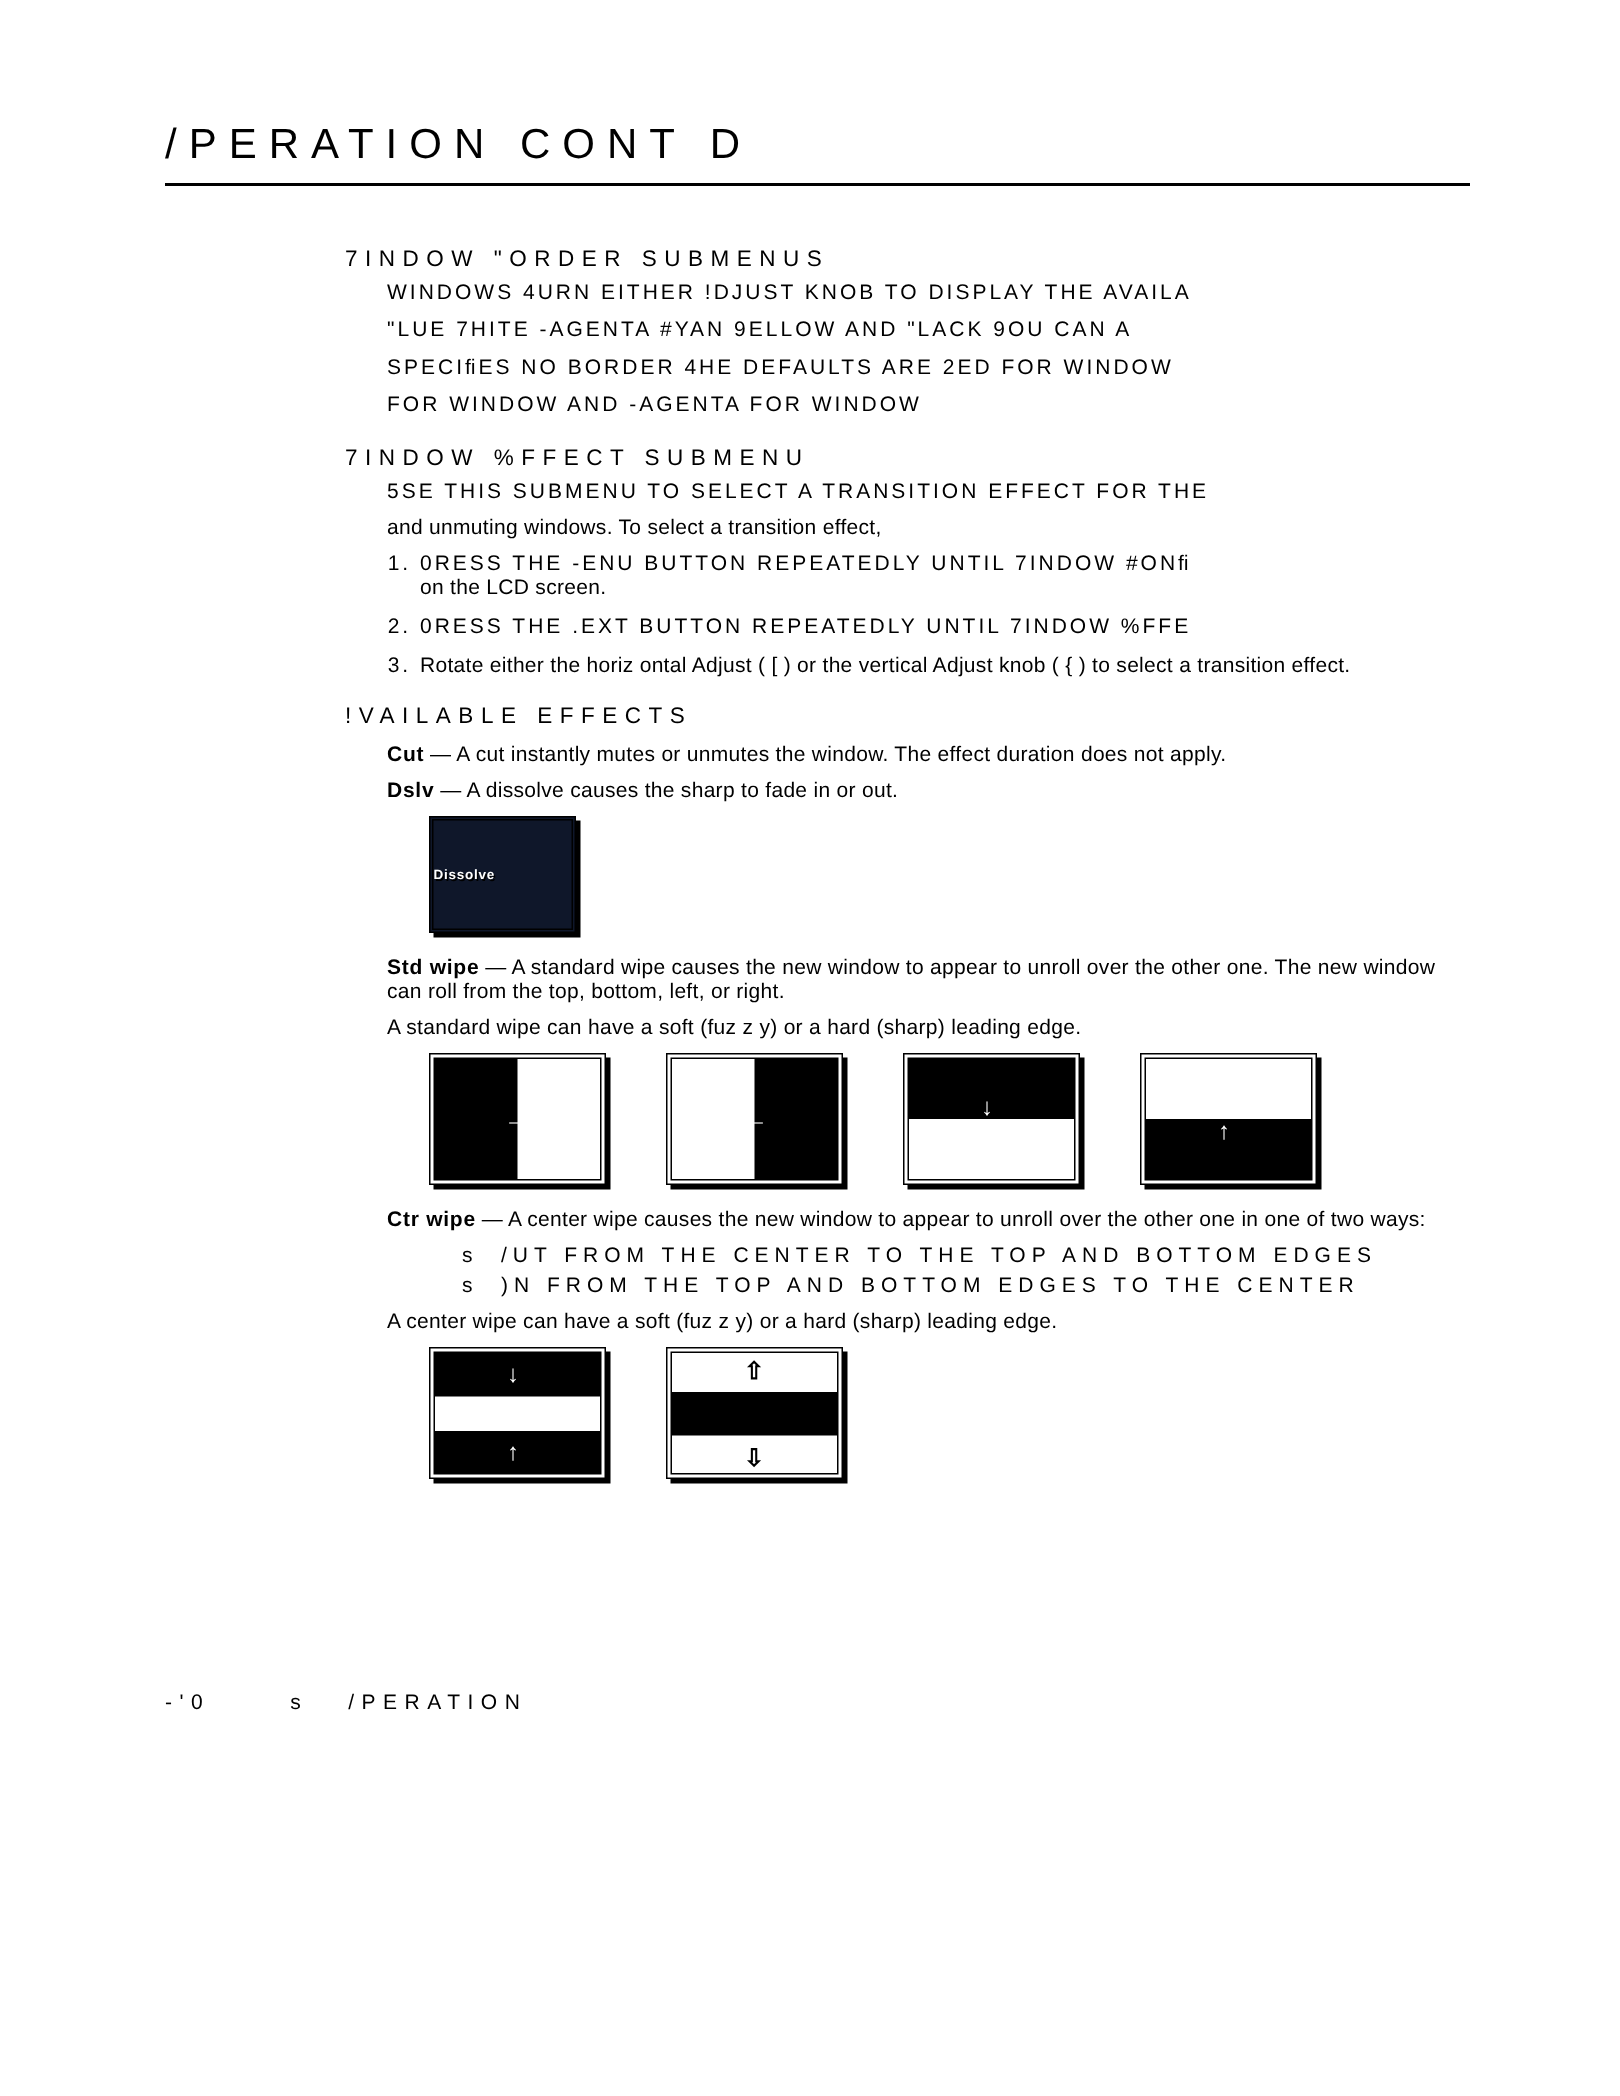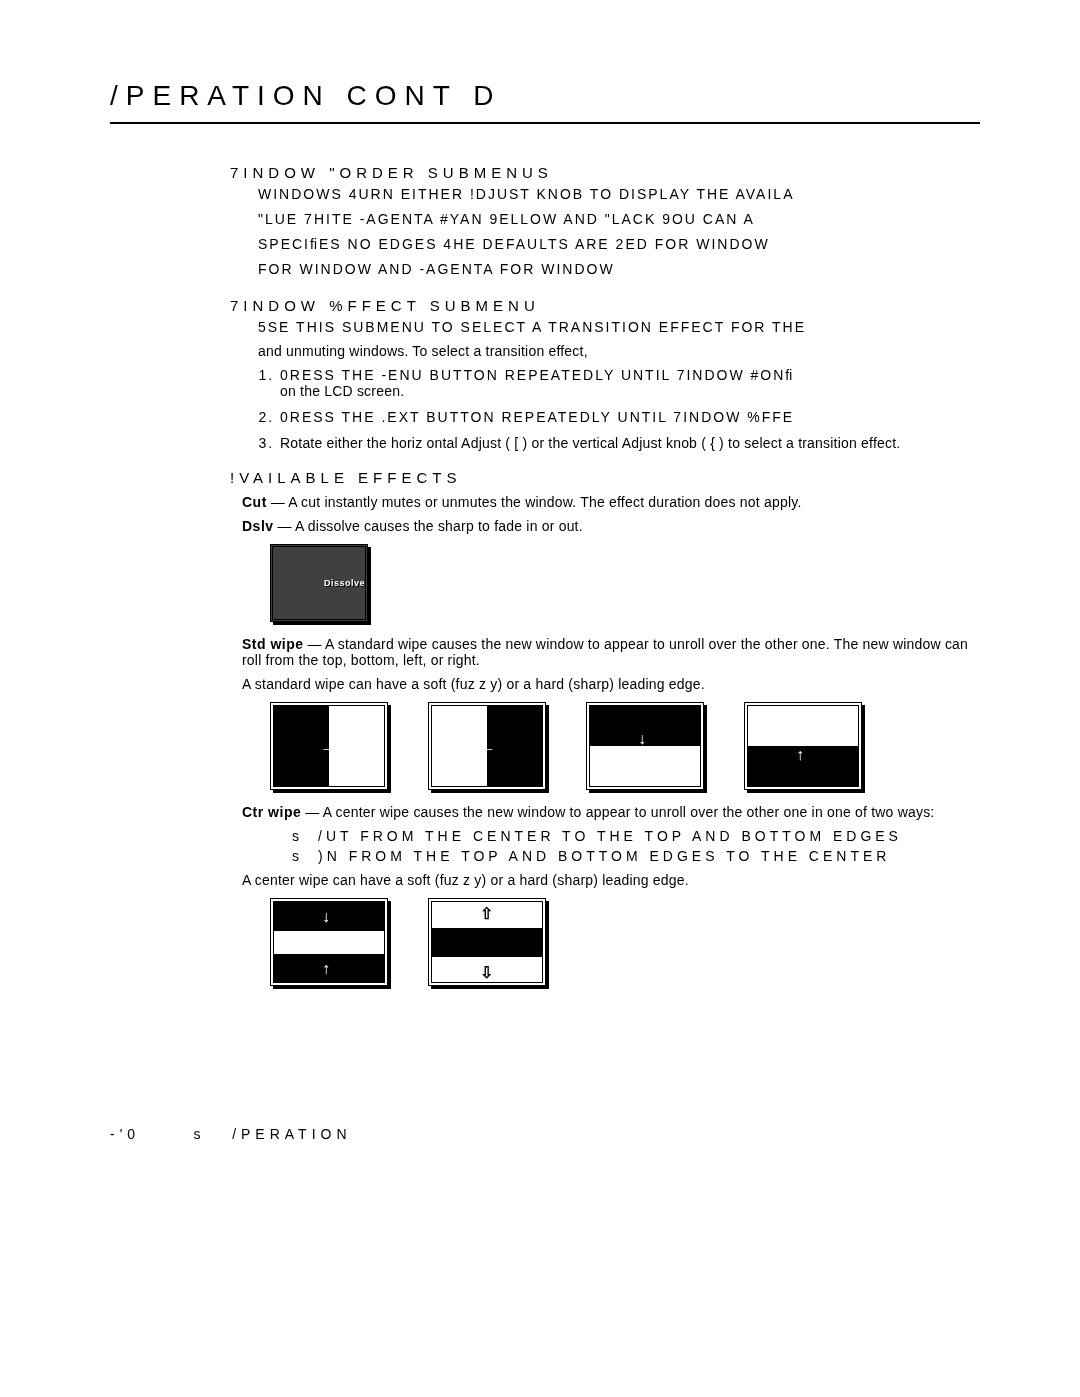--- a/index.html
+++ b/index.html
@@ -52,43 +52,43 @@
     font-size: 14px;
   }
   ol.steps li {
     margin-bottom: 10px;
     letter-spacing: 2px;
   }
   ol.steps li .tail {
     letter-spacing: 0.2px;
   }
   .fx-list {
-    margin-left: 12px;
+    margin-left: 28px;
     font-size: 14px;
   }
   .fx-item {
     margin: 8px 0;
   }
   .fx-label {
     font-weight: bold;
     letter-spacing: 0.5px;
   }
   .fx-body {
     letter-spacing: 0.2px;
   }
   .dissolve-box {
     margin: 10px 0 14px 28px;
     width: 92px;
     height: 72px;
     border: 3px double #000;
     box-shadow: 3px 3px 0 #000;
     display: flex;
     align-items: center;
-    justify-content: flex-end;
-    background: #404040;
+    justify-content: flex-start;
+    background: #0f172a;
   }
   .dissolve-caption {
     color: #fff;
     font-size: 9px;
     font-weight: bold;
     text-shadow: 1px 1px 0 #000;
     letter-spacing: 0.5px;
   }
   .wipe-row {
     display: flex;
@@ -141,21 +141,21 @@
 <div class="page">
 
   <h1 class="page-title">/PERATION CONT D</h1>
   <div class="title-rule"></div>
 
   <div class="content">
 
     <div class="subhead">7INDOW "ORDER SUBMENUS</div>
     <div class="para">WINDOWS   4URN EITHER !DJUST KNOB TO DISPLAY THE AVAILA</div>
     <div class="para">"LUE 7HITE  -AGENTA  #YAN 9ELLOW AND "LACK  9OU CAN A</div>
-    <div class="para">SPECIﬁES NO EDGES  4HE DEFAULTS ARE 2ED FOR WINDOW</div>
+    <div class="para">SPECIﬁES NO BORDER  4HE DEFAULTS ARE 2ED FOR WINDOW</div>
     <div class="para">FOR WINDOW   AND -AGENTA FOR WINDOW</div>
 
     <div class="subhead">7INDOW %FFECT SUBMENU</div>
     <div class="para">5SE THIS SUBMENU TO SELECT A TRANSITION EFFECT FOR THE</div>
     <div class="para-narrow">and unmuting windows.  To select a transition effect,</div>
 
     <ol class="steps">
       <li>
         <span>0RESS THE -ENU BUTTON REPEATEDLY UNTIL 7INDOW #ONﬁ</span><br>
         <span class="tail">on the LCD screen.</span>

